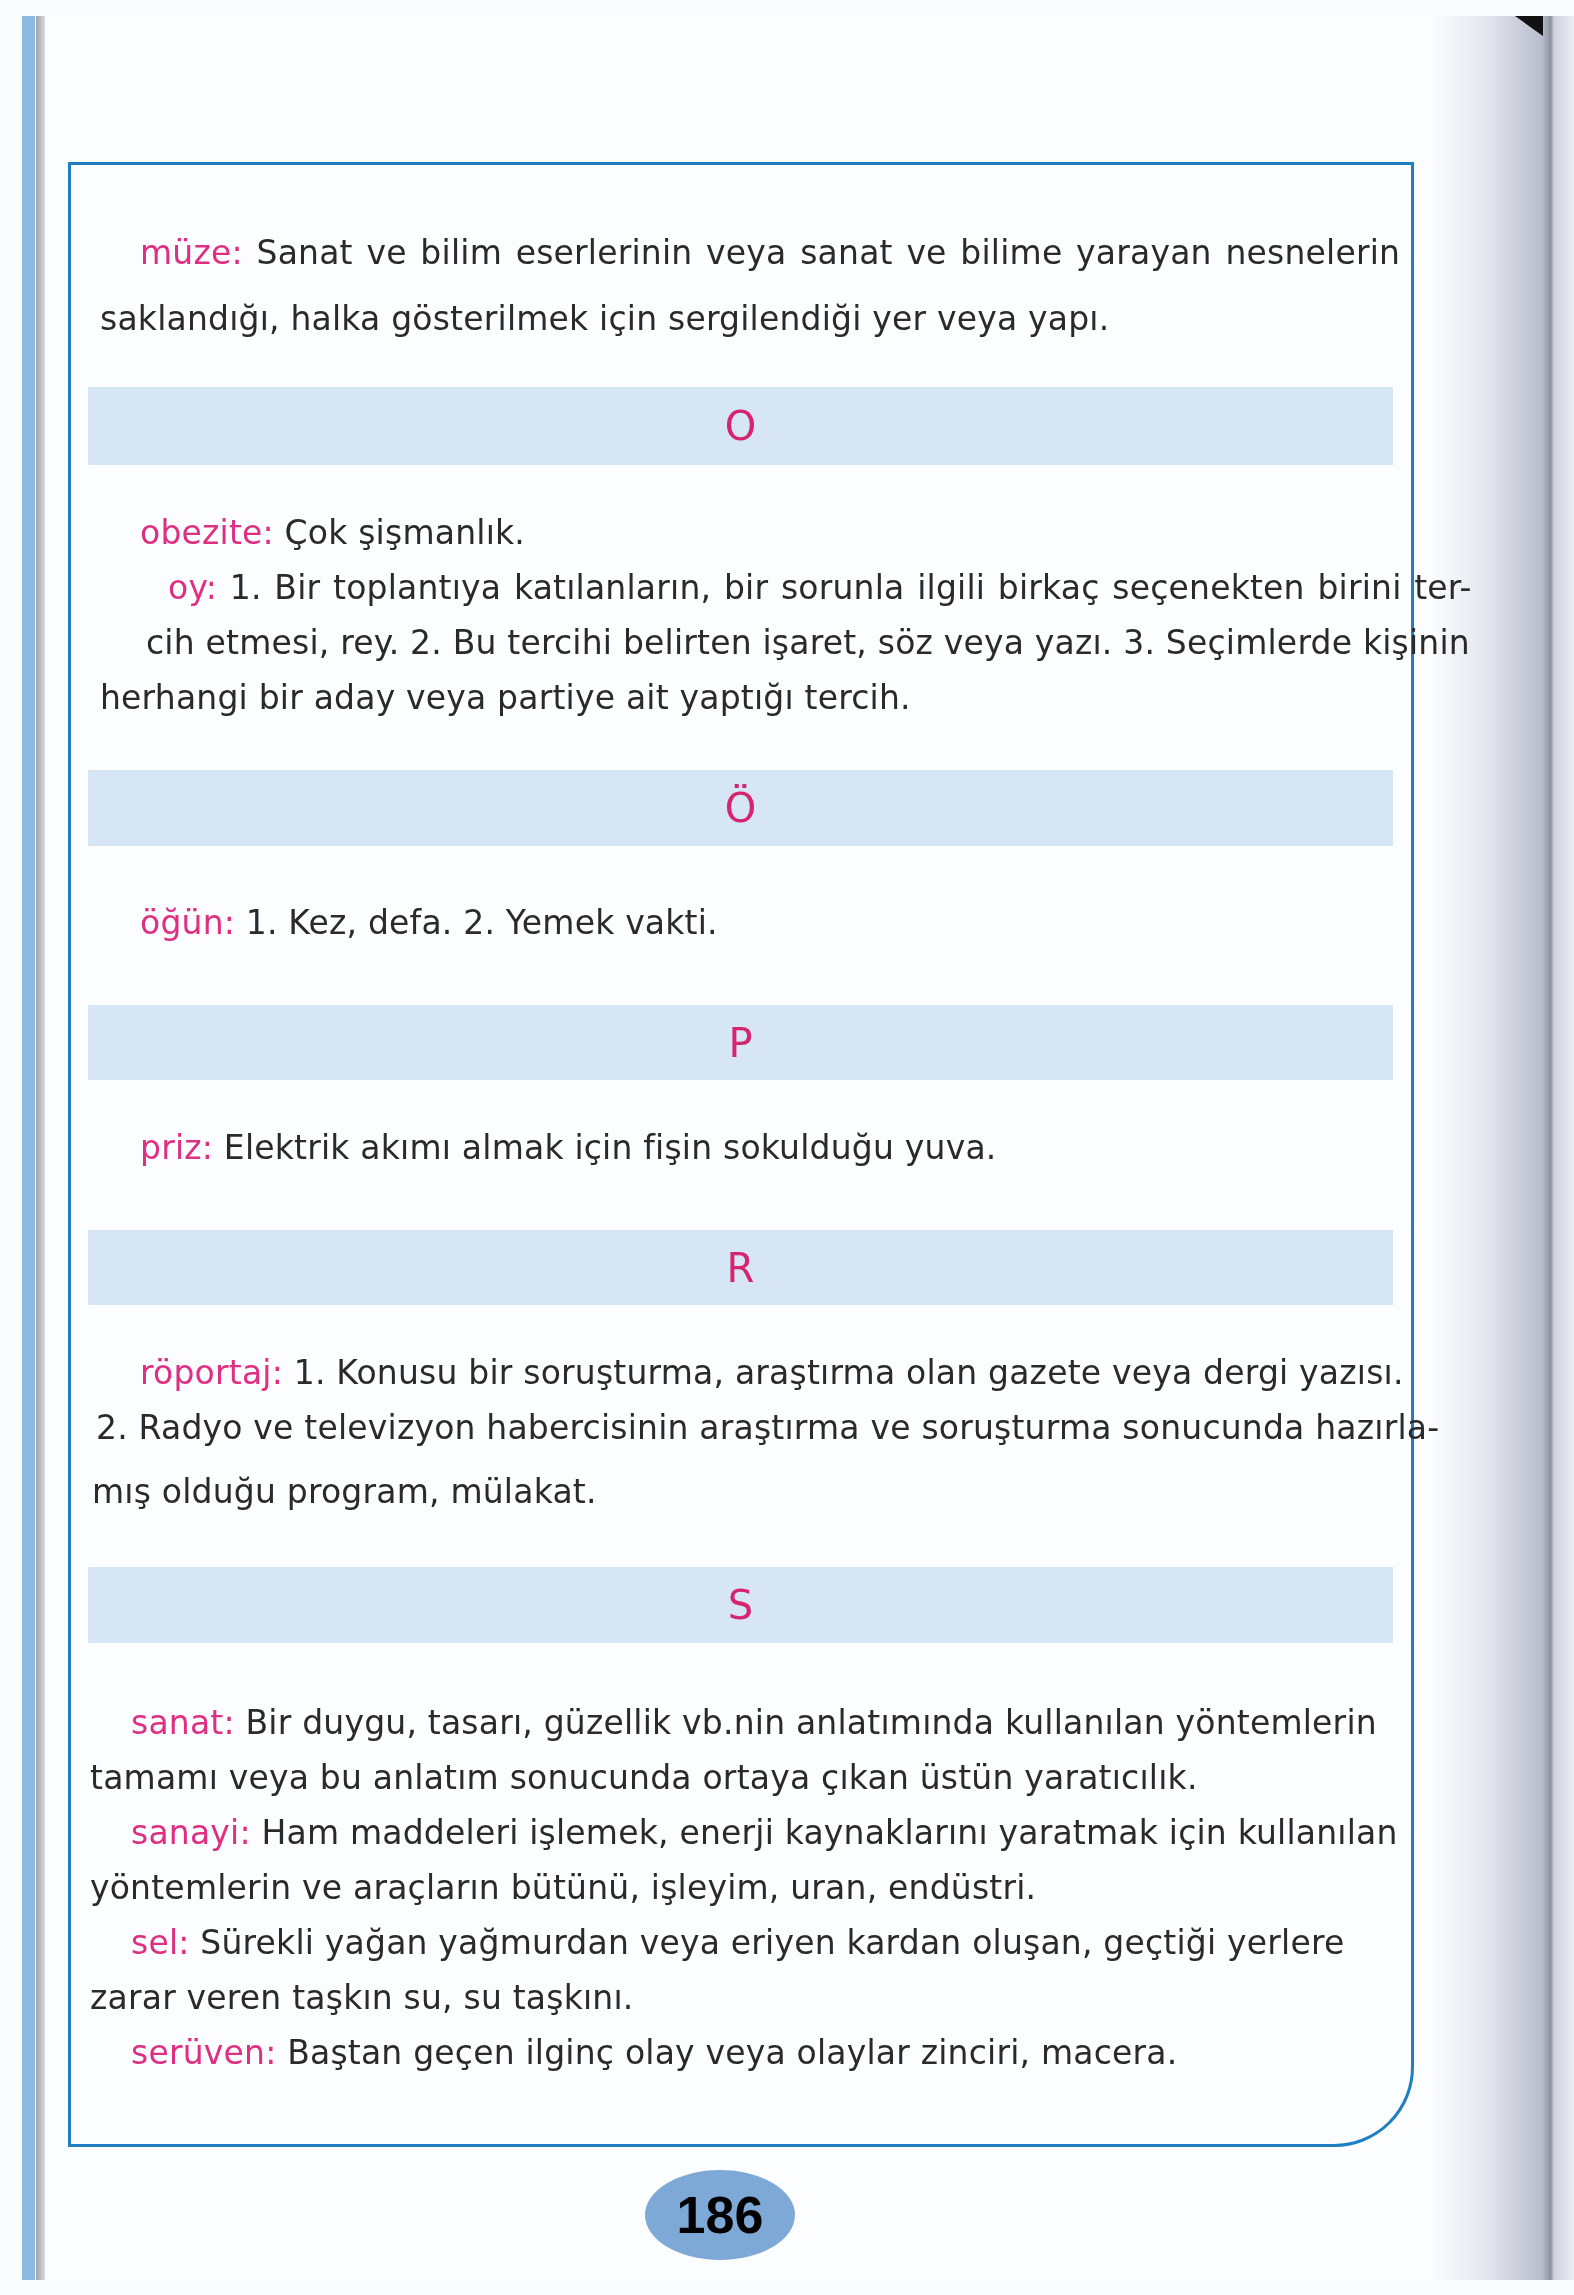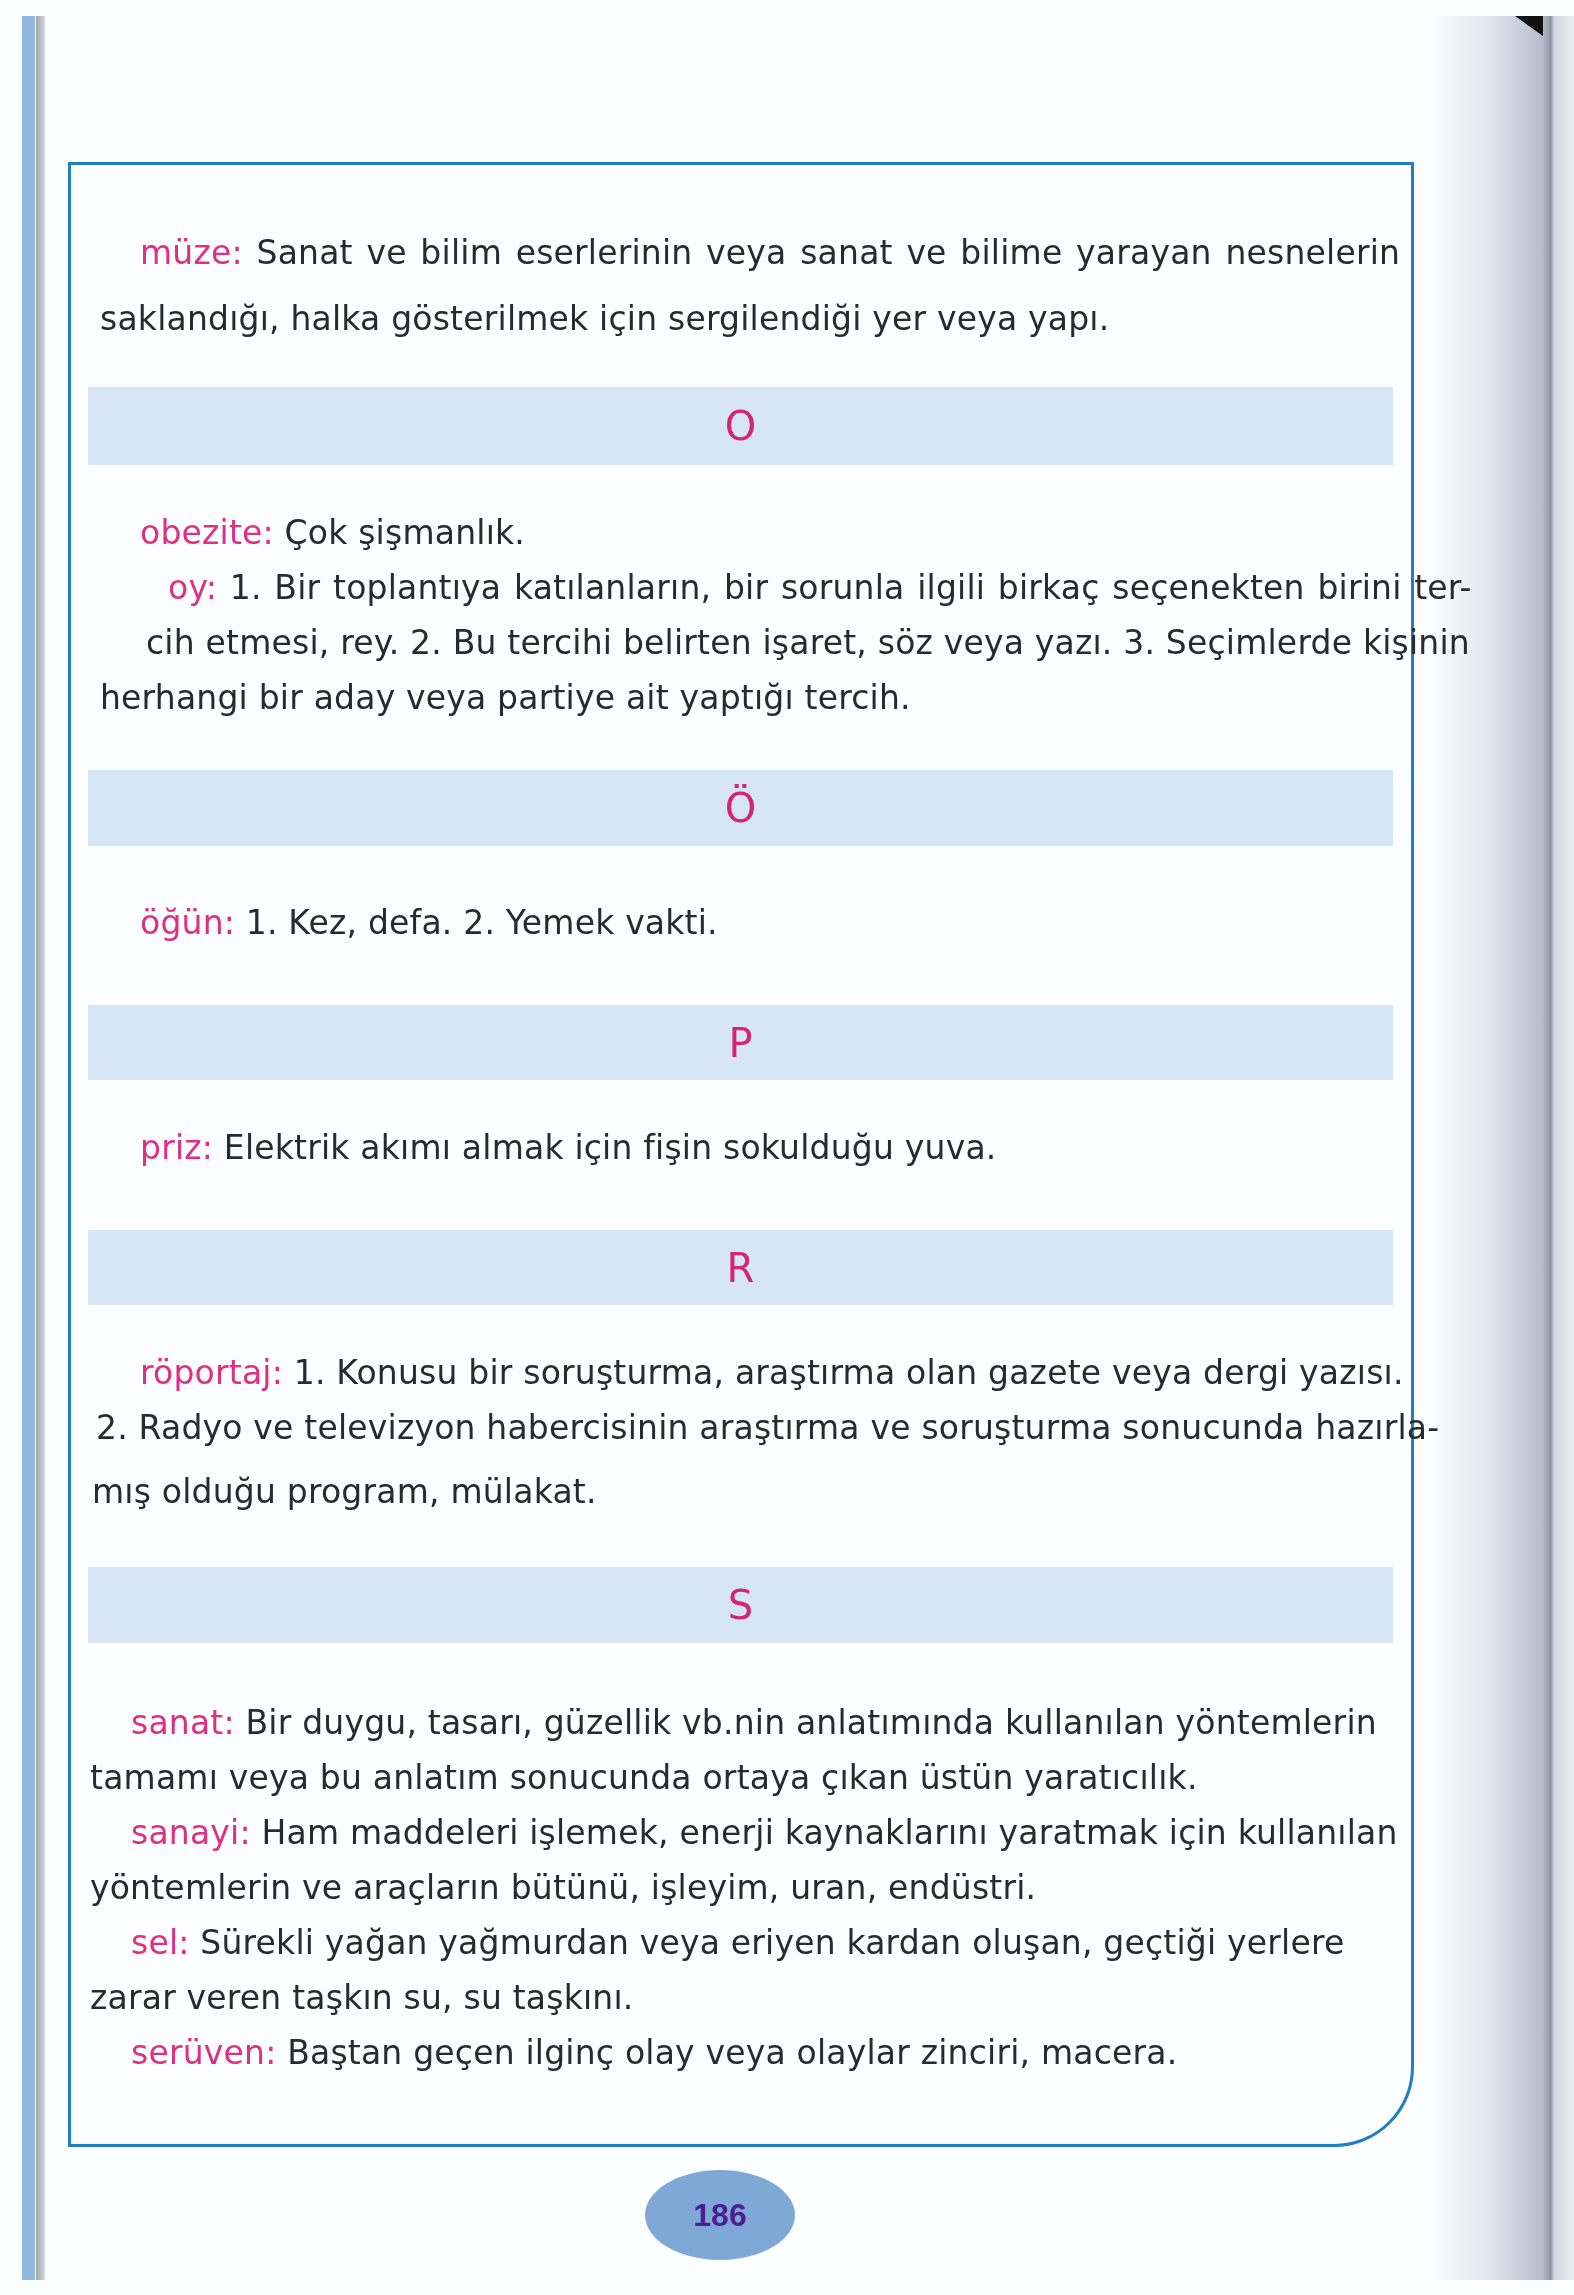--- a/index.html
+++ b/index.html
@@ -38,21 +38,21 @@
   .line {
     position: absolute; font-size: 33px; color: #2a2a2a; white-space: nowrap;
     line-height: 40px; letter-spacing: 0.2px;
   }
   .hw { color: #de2f83; }
   .pagenum {
     position: absolute; left: 645px; top: 2170px; width: 150px; height: 90px;
     border-radius: 50%; background: #7ea9d6;
     display: flex; align-items: center; justify-content: center;
   }
-  .pagenum span { font-family: "Liberation Sans", sans-serif; font-weight: bold; font-size: 32px; color: #4c1d95; }
+  .pagenum span { font-family: "Liberation Sans", sans-serif; font-weight: bold; font-size: 52px; color: #000000; }
 </style>
 </head>
 <body>
 
 <div class="page"></div>
 <div class="bind-blue"></div>
 <div class="bind-gray"></div>
 <div class="gutter"></div>
 <div class="corner-dark"></div>
 

